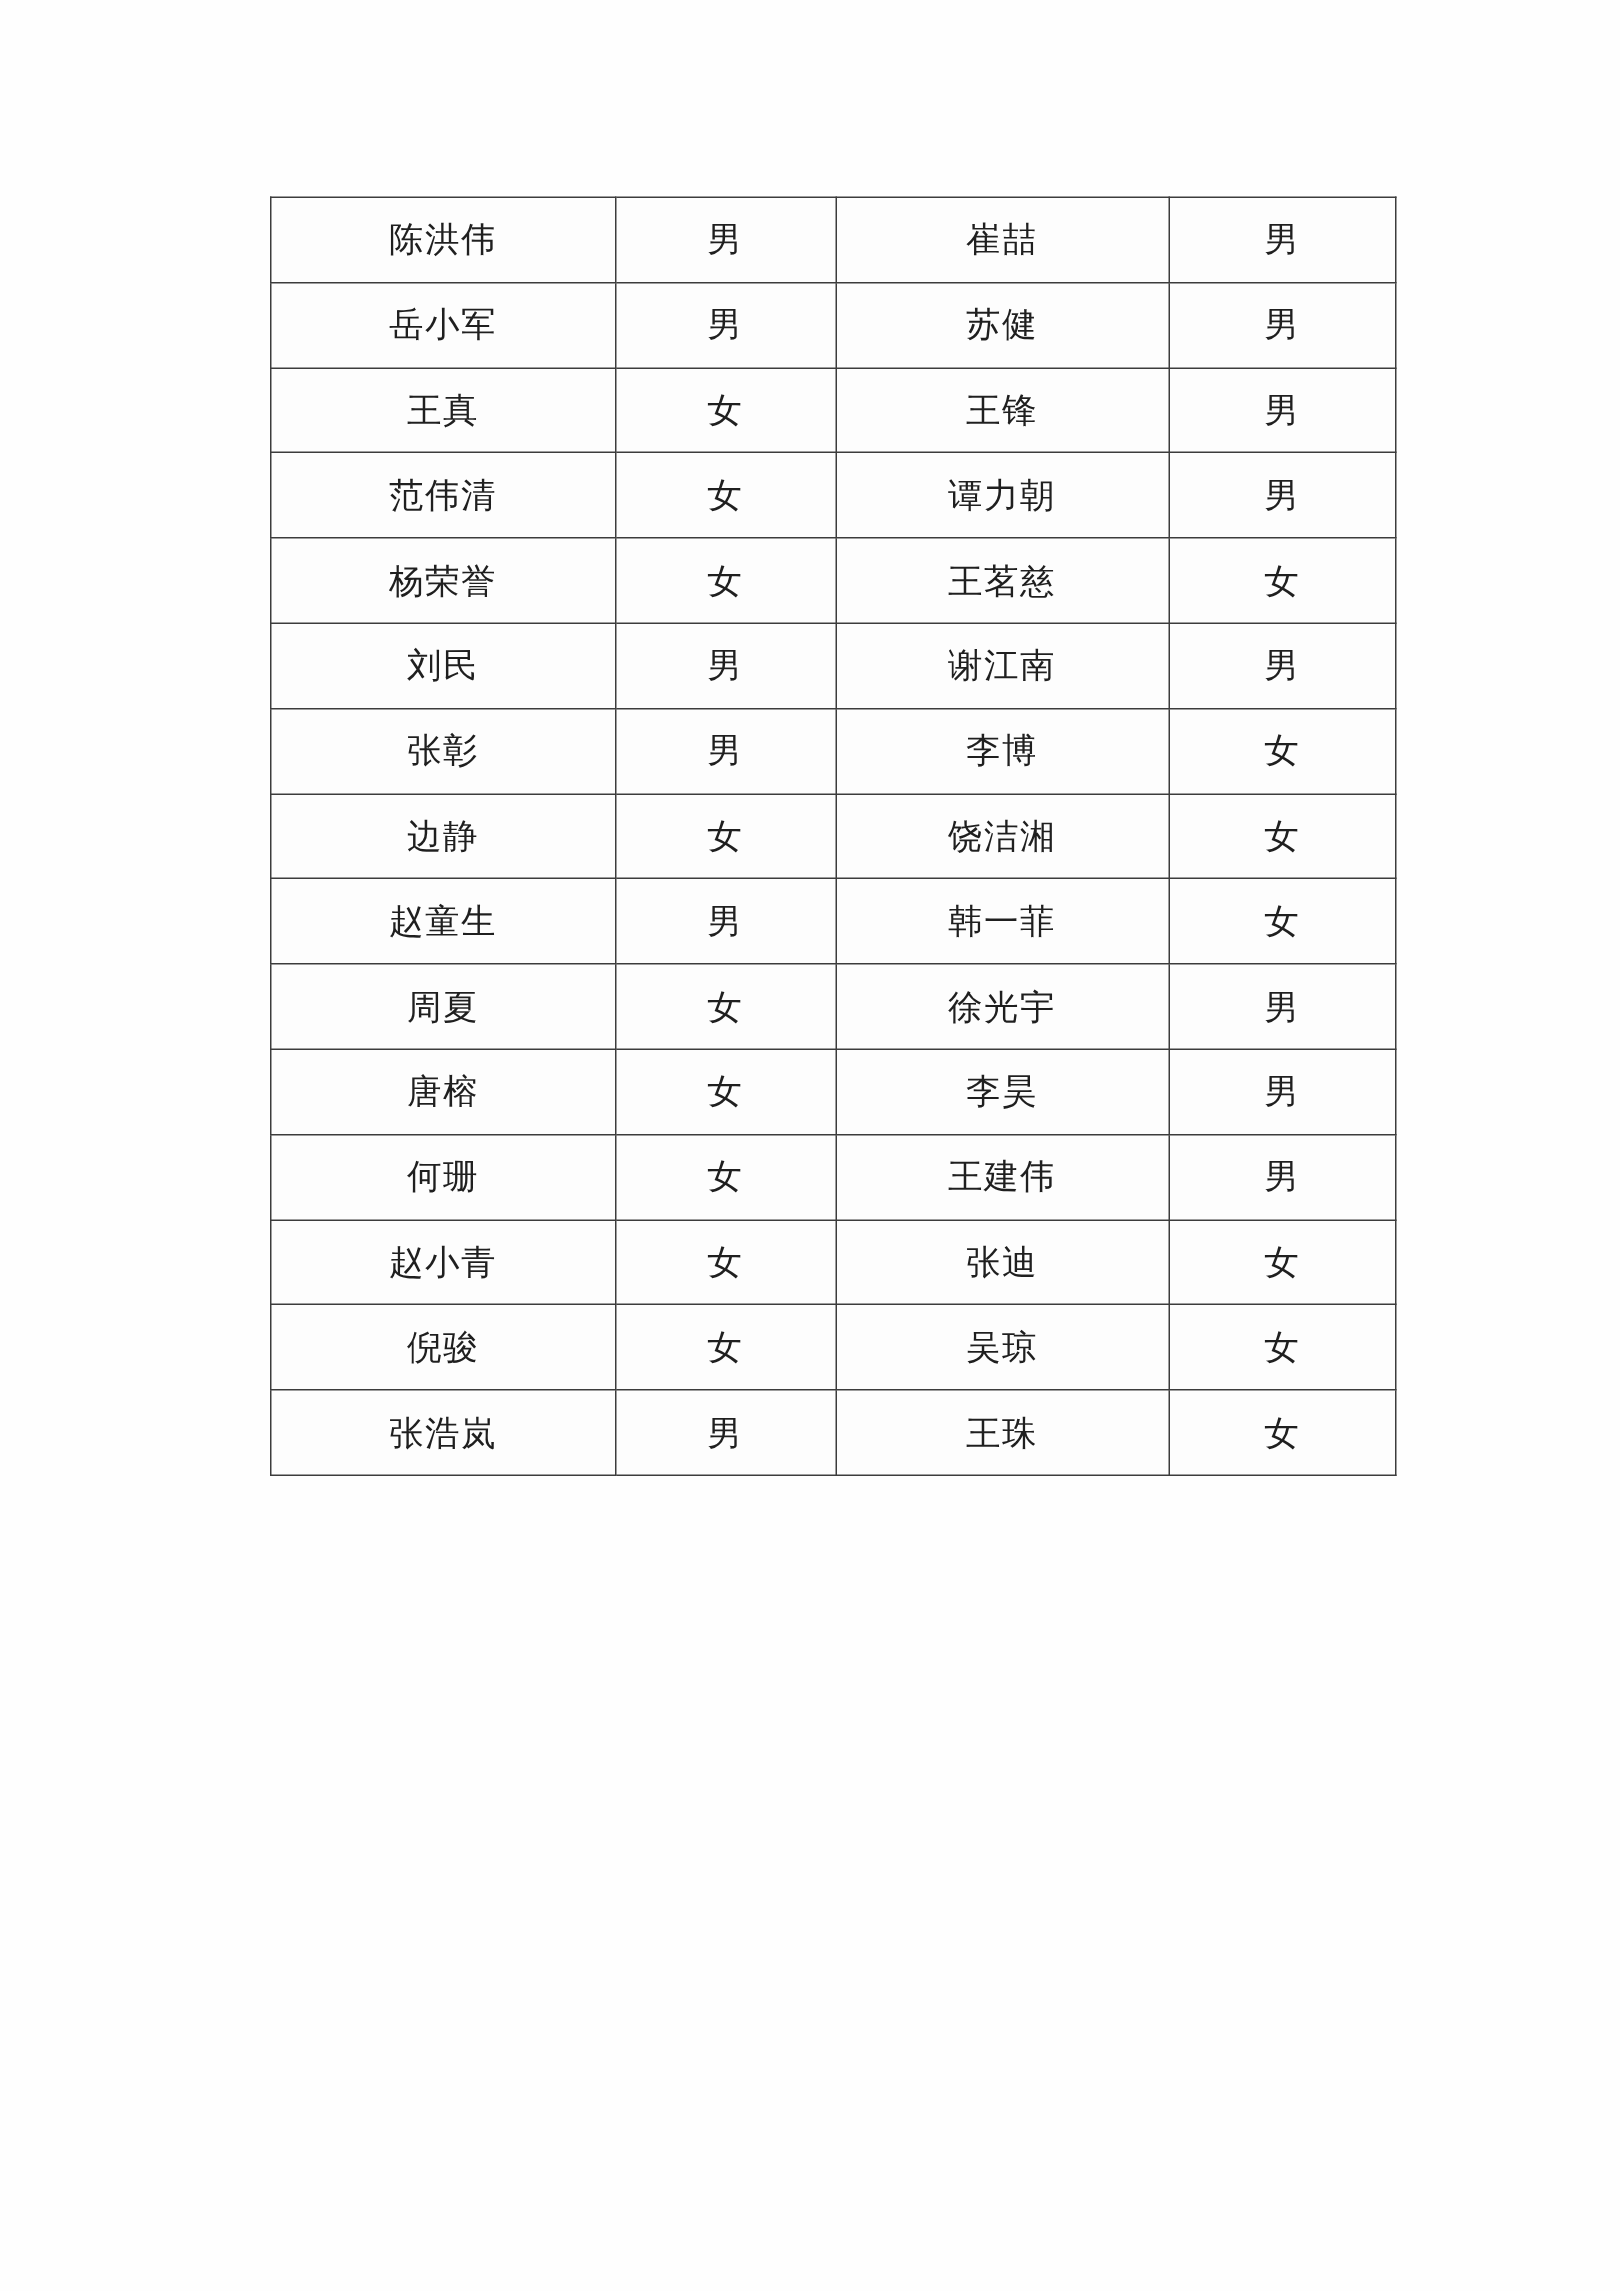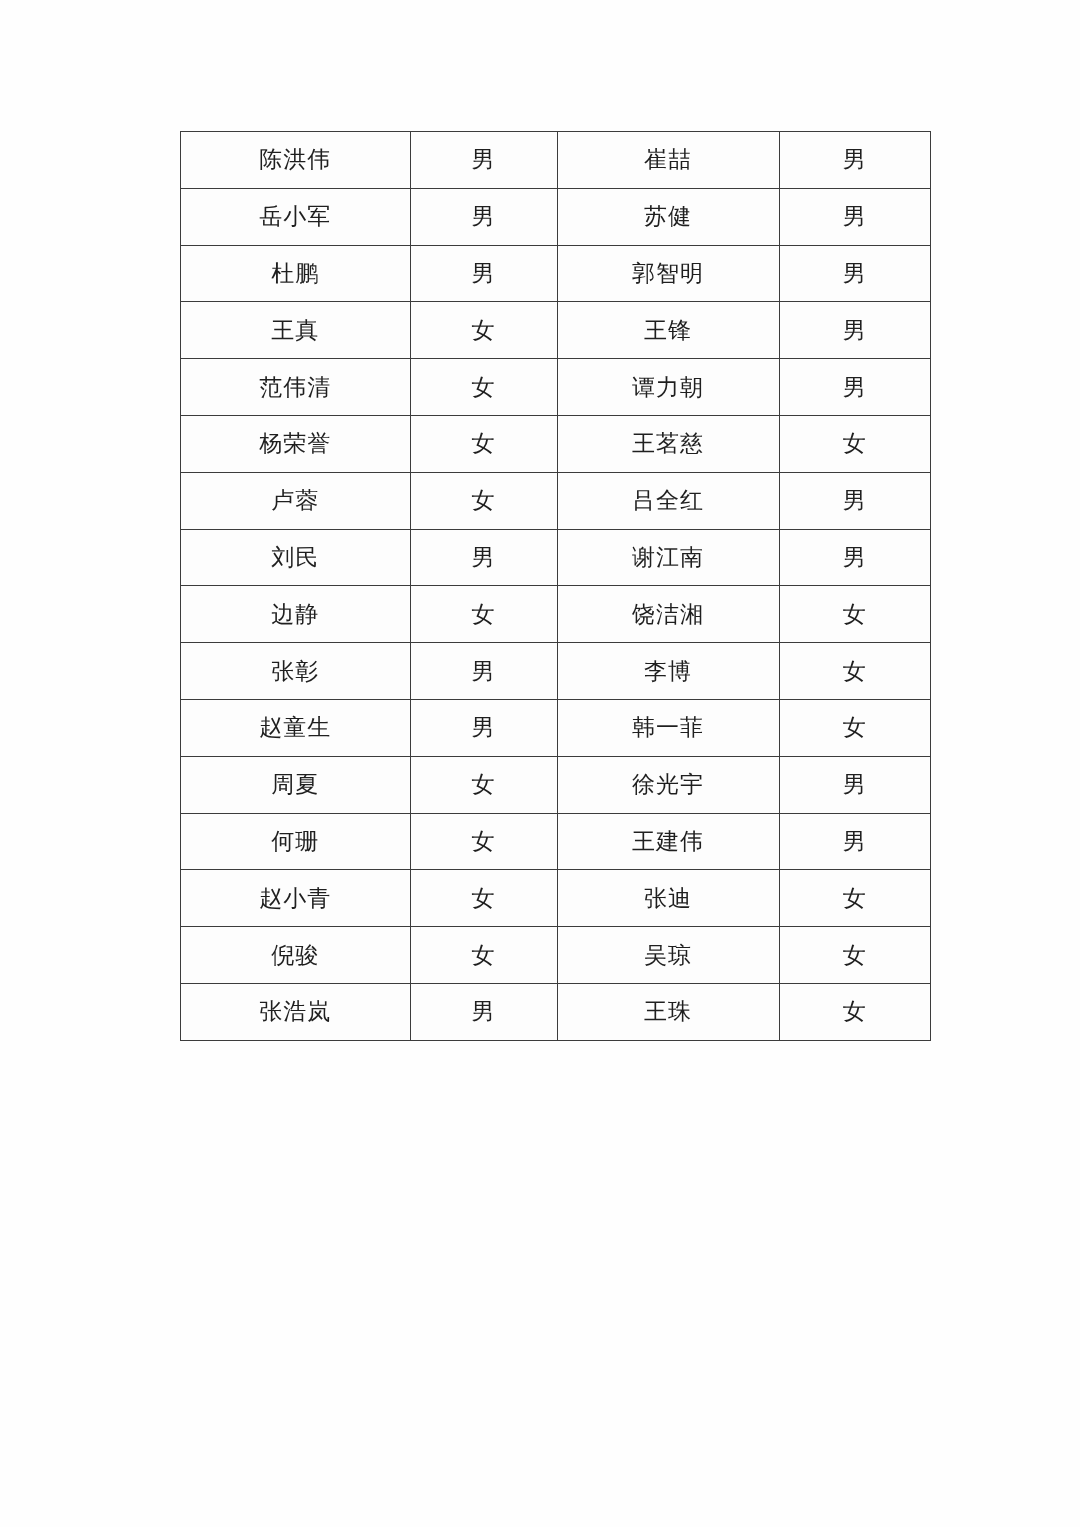--- a/index.html
+++ b/index.html
@@ -64,77 +64,71 @@
           <td>崔喆</td>
           <td>男</td>
         </tr>
         <tr>
           <td>岳小军</td>
           <td>男</td>
           <td>苏健</td>
           <td>男</td>
         </tr>
         <tr>
-          <td>杜鹏</td>
-          <td>男</td>
-          <td>郭智明</td>
-          <td>男</td>
-        </tr>
-        <tr>
           <td>王真</td>
           <td>女</td>
           <td>王锋</td>
           <td>男</td>
         </tr>
         <tr>
           <td>范伟清</td>
           <td>女</td>
           <td>谭力朝</td>
           <td>男</td>
         </tr>
         <tr>
           <td>杨荣誉</td>
           <td>女</td>
           <td>王茗慈</td>
           <td>女</td>
         </tr>
         <tr>
-          <td>卢蓉</td>
-          <td>女</td>
-          <td>吕全红</td>
-          <td>男</td>
-        </tr>
-        <tr>
           <td>刘民</td>
           <td>男</td>
           <td>谢江南</td>
           <td>男</td>
         </tr>
         <tr>
+          <td>张彰</td>
+          <td>男</td>
+          <td>李博</td>
+          <td>女</td>
+        </tr>
+        <tr>
           <td>边静</td>
           <td>女</td>
           <td>饶洁湘</td>
-          <td>女</td>
-        </tr>
-        <tr>
-          <td>张彰</td>
-          <td>男</td>
-          <td>李博</td>
           <td>女</td>
         </tr>
         <tr>
           <td>赵童生</td>
           <td>男</td>
           <td>韩一菲</td>
           <td>女</td>
         </tr>
         <tr>
           <td>周夏</td>
           <td>女</td>
           <td>徐光宇</td>
+          <td>男</td>
+        </tr>
+        <tr>
+          <td>唐榕</td>
+          <td>女</td>
+          <td>李昊</td>
           <td>男</td>
         </tr>
         <tr>
           <td>何珊</td>
           <td>女</td>
           <td>王建伟</td>
           <td>男</td>
         </tr>
         <tr>
           <td>赵小青</td>

